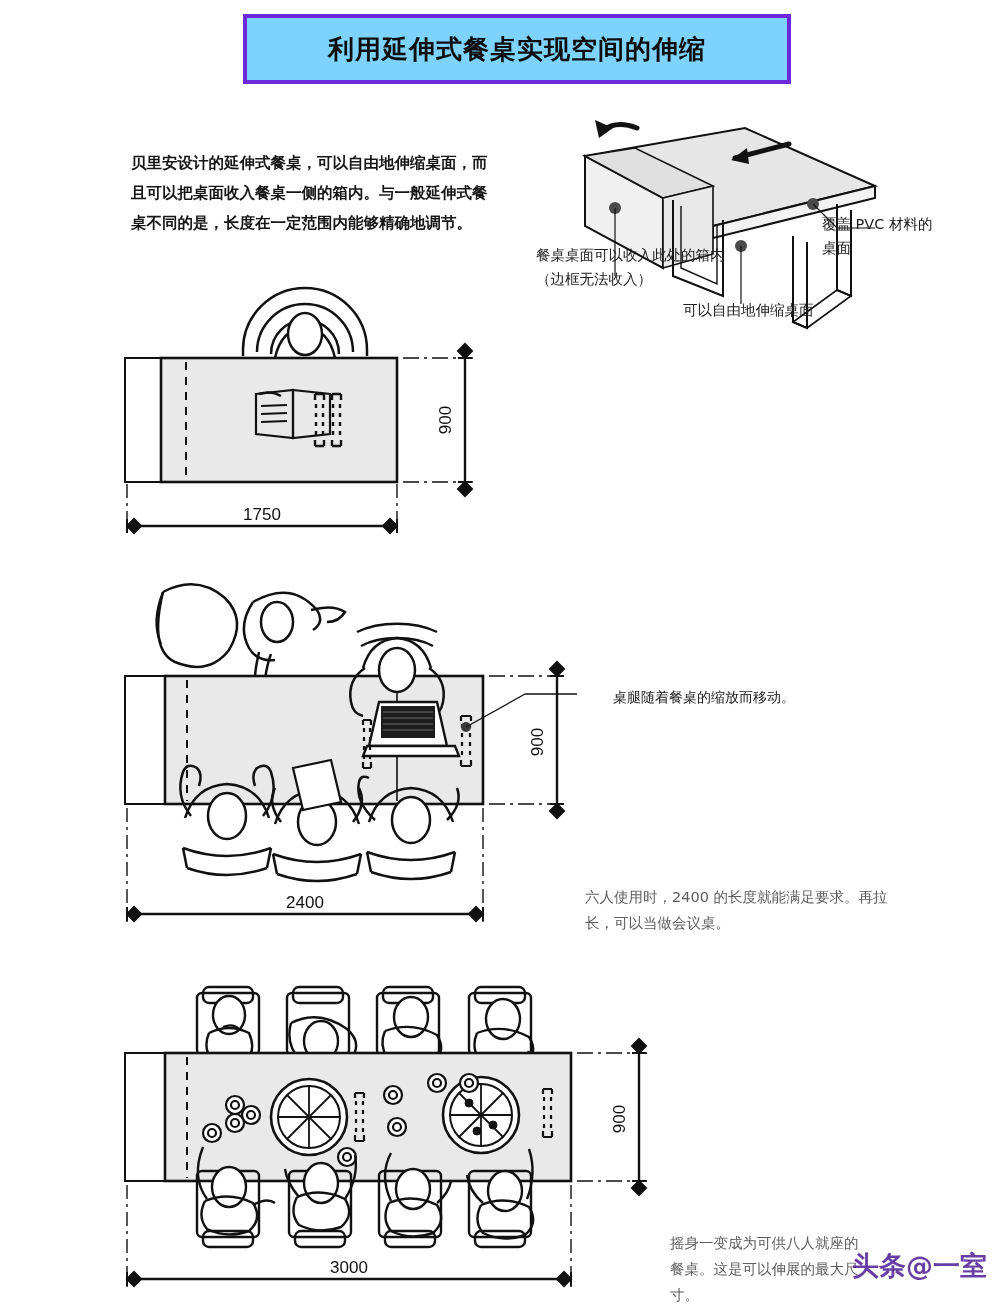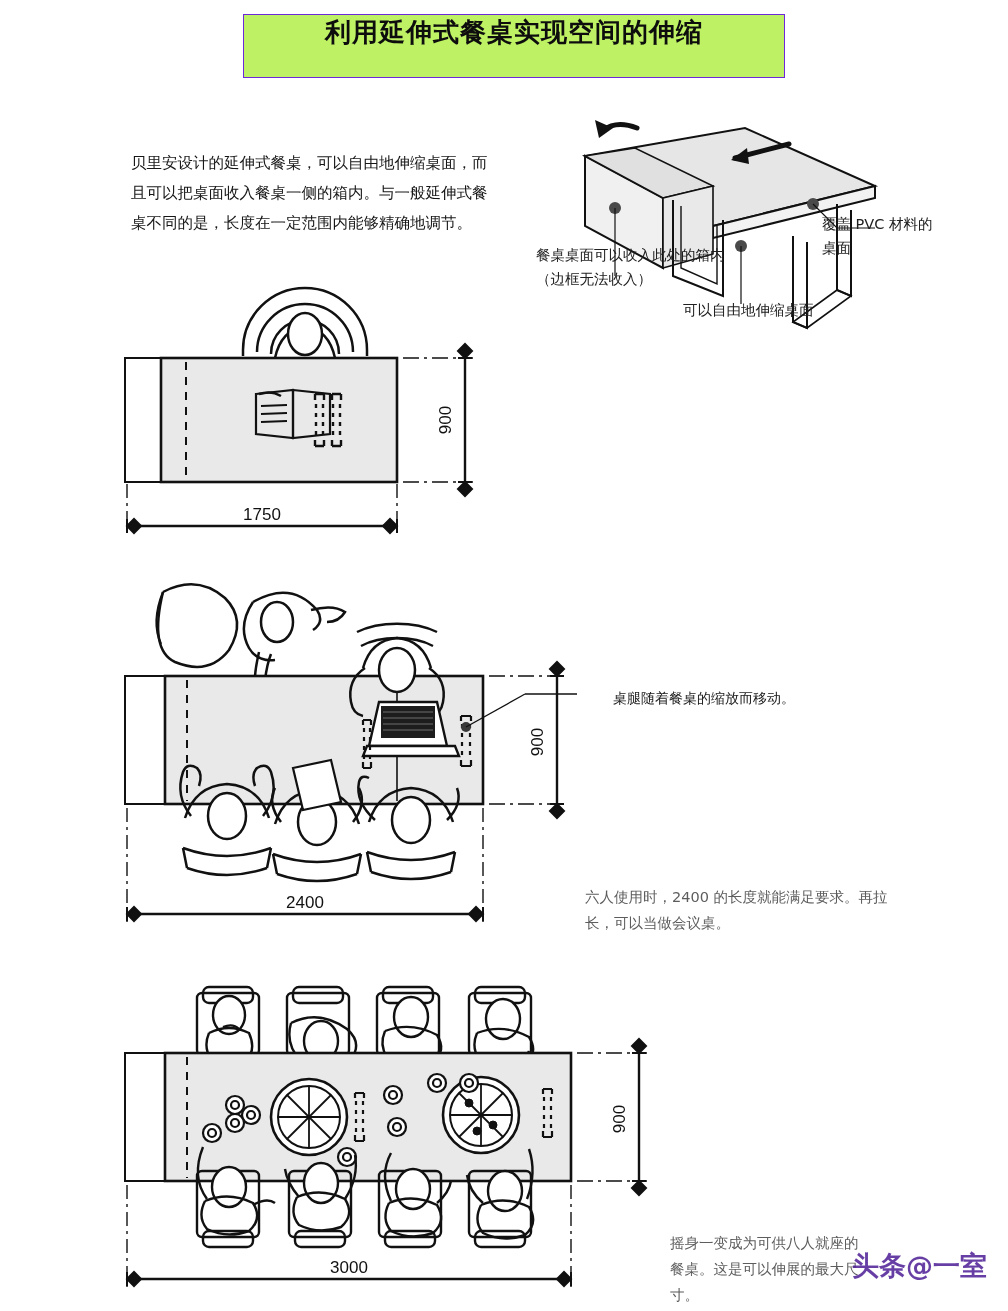--- a/index.html
+++ b/index.html
@@ -7,49 +7,49 @@
   body{
     width:1008px;height:1311px;position:relative;overflow:hidden;
     font-family:"Liberation Sans","DejaVu Sans",sans-serif;
     color:#1a1a1a;
   }
   .page{position:absolute;inset:0;}
 
   
   .title-box{
     position:absolute;left:243px;top:14px;width:540px;height:62px;
-    border:1px solid #6d28d9;background:#bef264;
-    display:flex;justify-content:center;
+    border:4px solid #6d28d9;background:#7dd3fc;
+    display:flex;align-items:center;justify-content:center;
   }
   .title-text{
     font-size:26px;font-weight:bold;letter-spacing:1px;color:#0d0d0d;
     font-family:"DejaVu Sans","Liberation Sans",sans-serif;
   }
 
   
   .intro{
     position:absolute;left:131px;top:148px;width:360px;
-    font-size:15.5px;line-height:30px;color:#161616;font-weight:normal;
+    font-size:15.5px;line-height:30px;color:#161616;font-weight:bold;
     font-family:"DejaVu Sans","Liberation Sans",sans-serif;
   }
   .note{
     position:absolute;font-size:14.5px;line-height:26px;color:#5d5d5d;
     font-family:"DejaVu Sans","Liberation Sans",sans-serif;
   }
   .note-1{left:512px;top:428px;width:360px;}
   .note-2{left:585px;top:884px;width:330px;}
   .note-3{left:670px;top:1230px;width:200px;}
   .callout{
     position:absolute;font-size:14.5px;line-height:24px;color:#202020;
     font-family:"DejaVu Sans","Liberation Sans",sans-serif;
   }
   .callout-box{left:536px;top:243px;width:210px;}
   .callout-pvc{left:822px;top:212px;width:120px;}
   .callout-frame{left:683px;top:298px;width:230px;}
-  .callout-leg{left:613px;top:686px;width:260px;font-size:14px;}
+  .callout-leg{left:613px;top:686px;width:260px;font-size:14px;font-family:Liberation Serif, serif;}
 
   
   svg{display:block;overflow:visible;}
   .ln{stroke:#111;fill:none;}
   .dim-txt{
     font-family:"Liberation Sans","DejaVu Sans",sans-serif;
     font-size:17px;fill:#111;
   }
 
   

